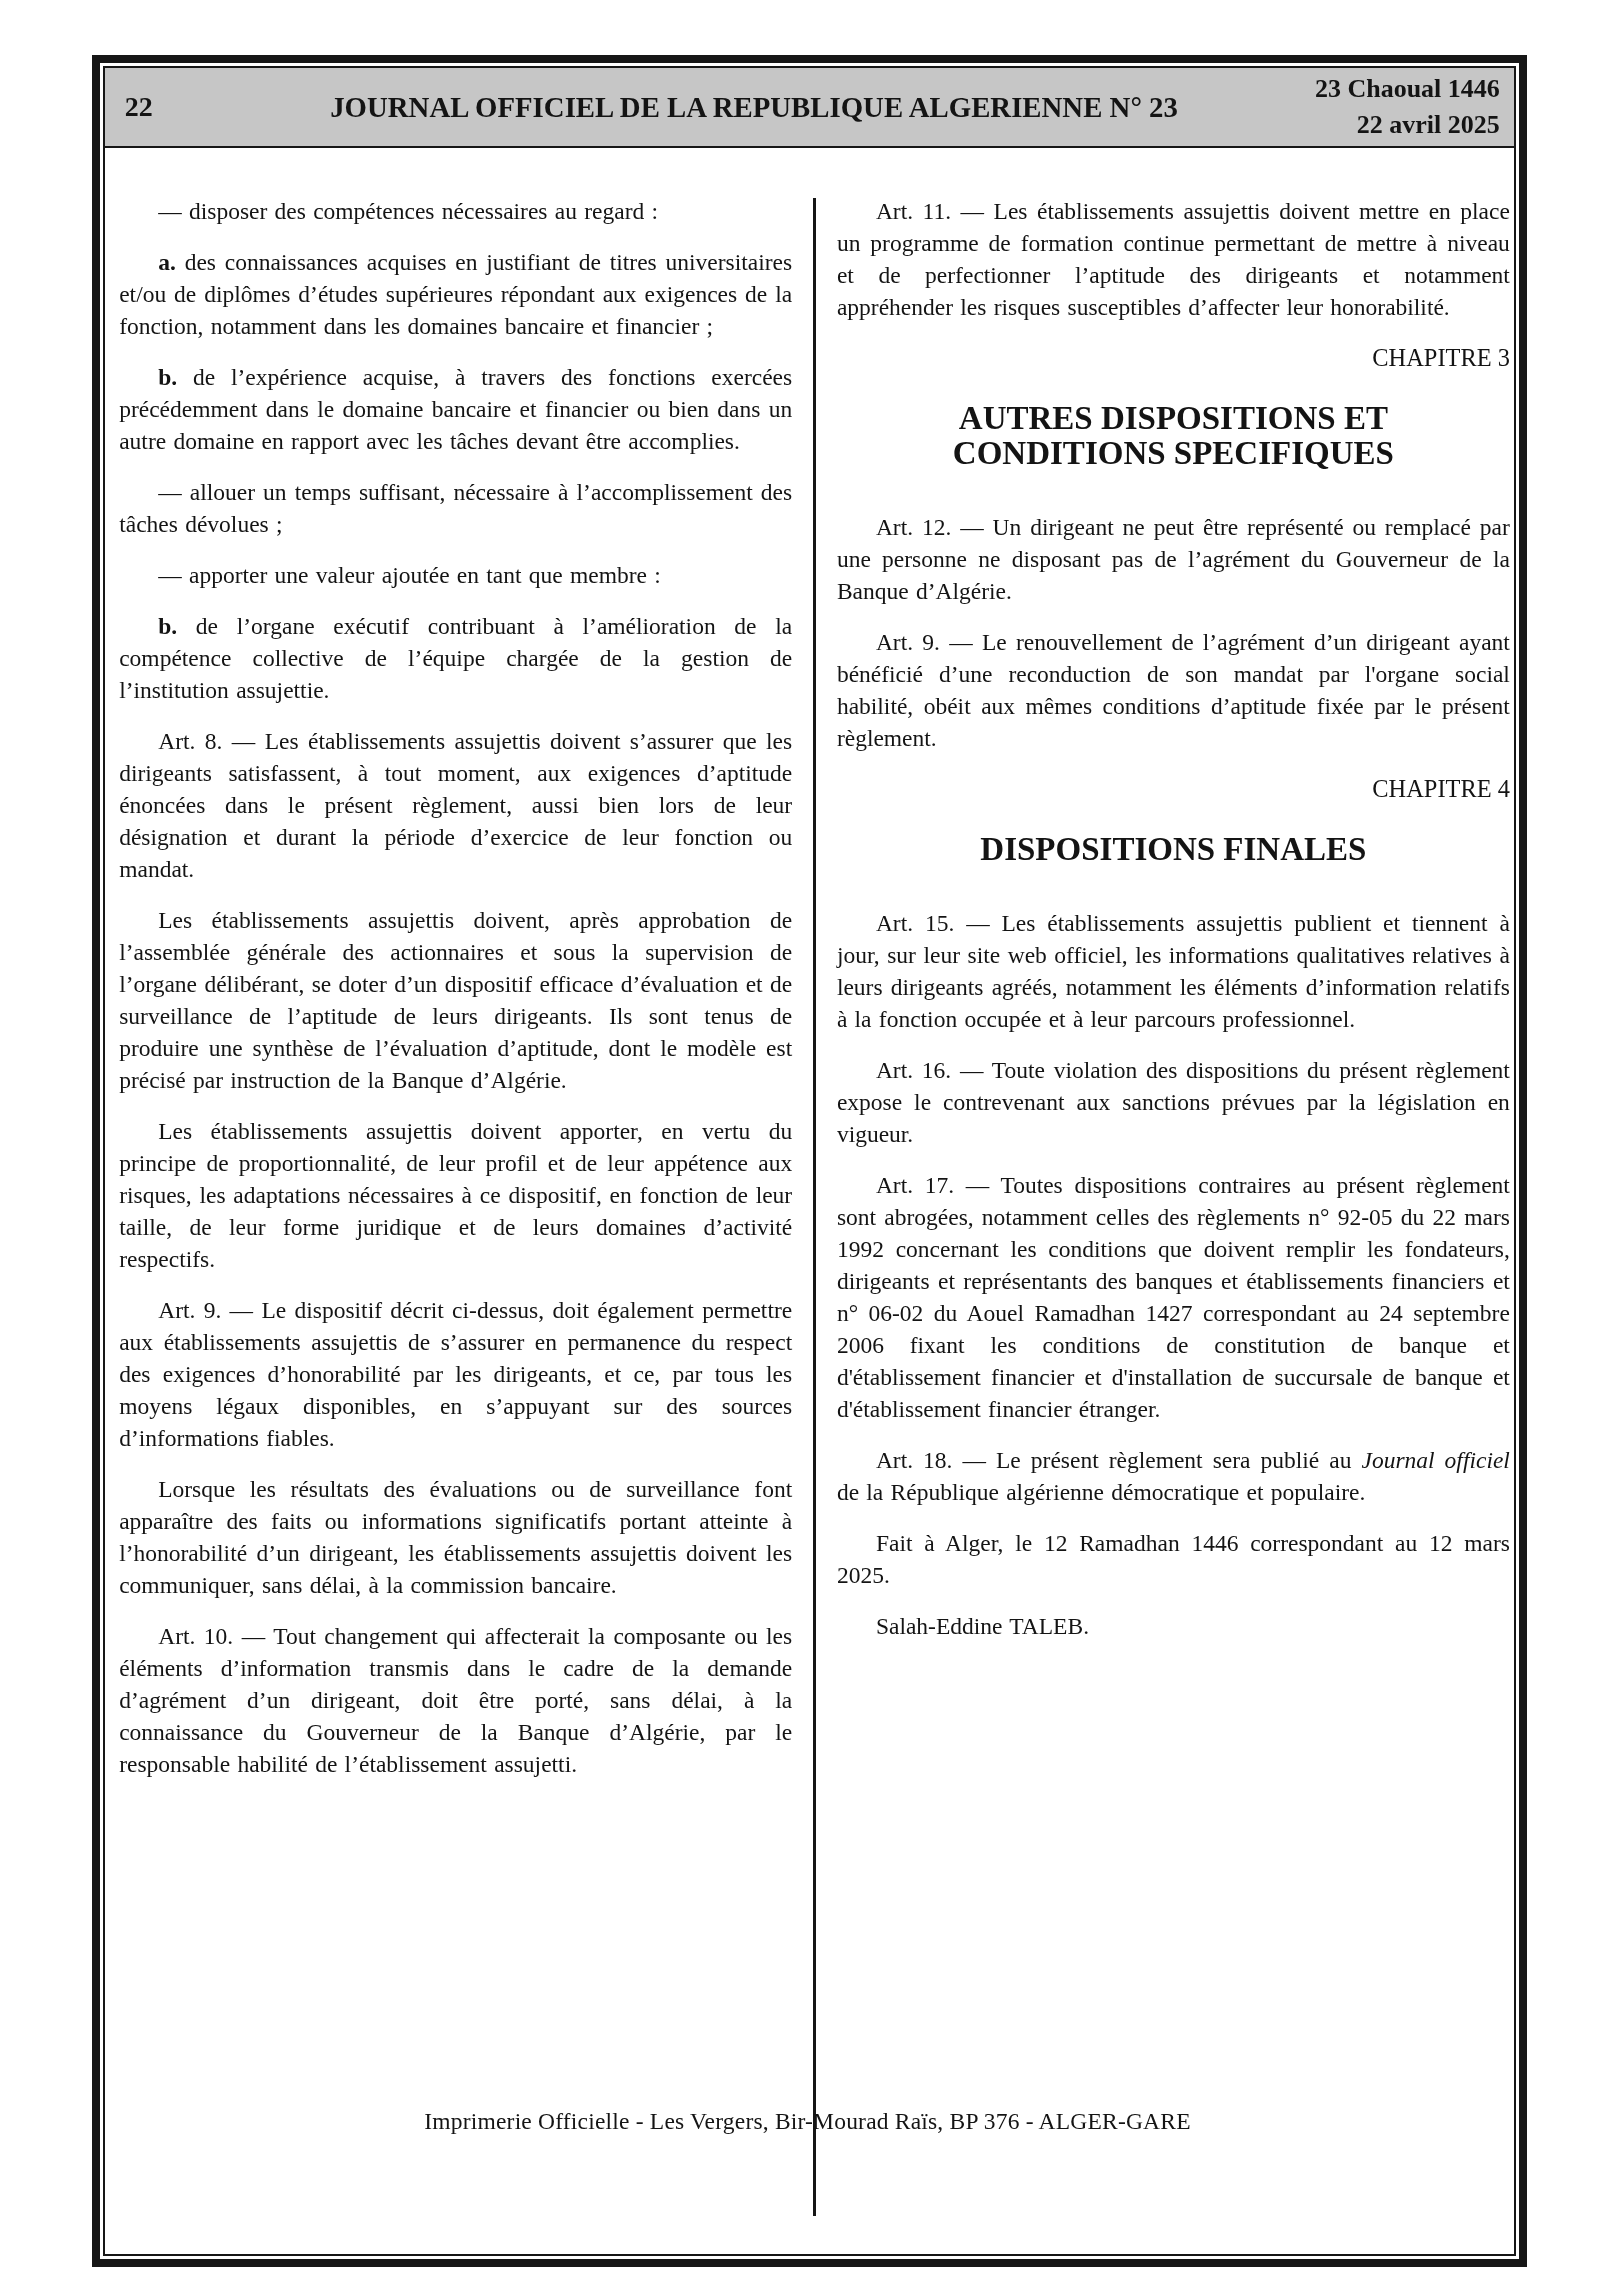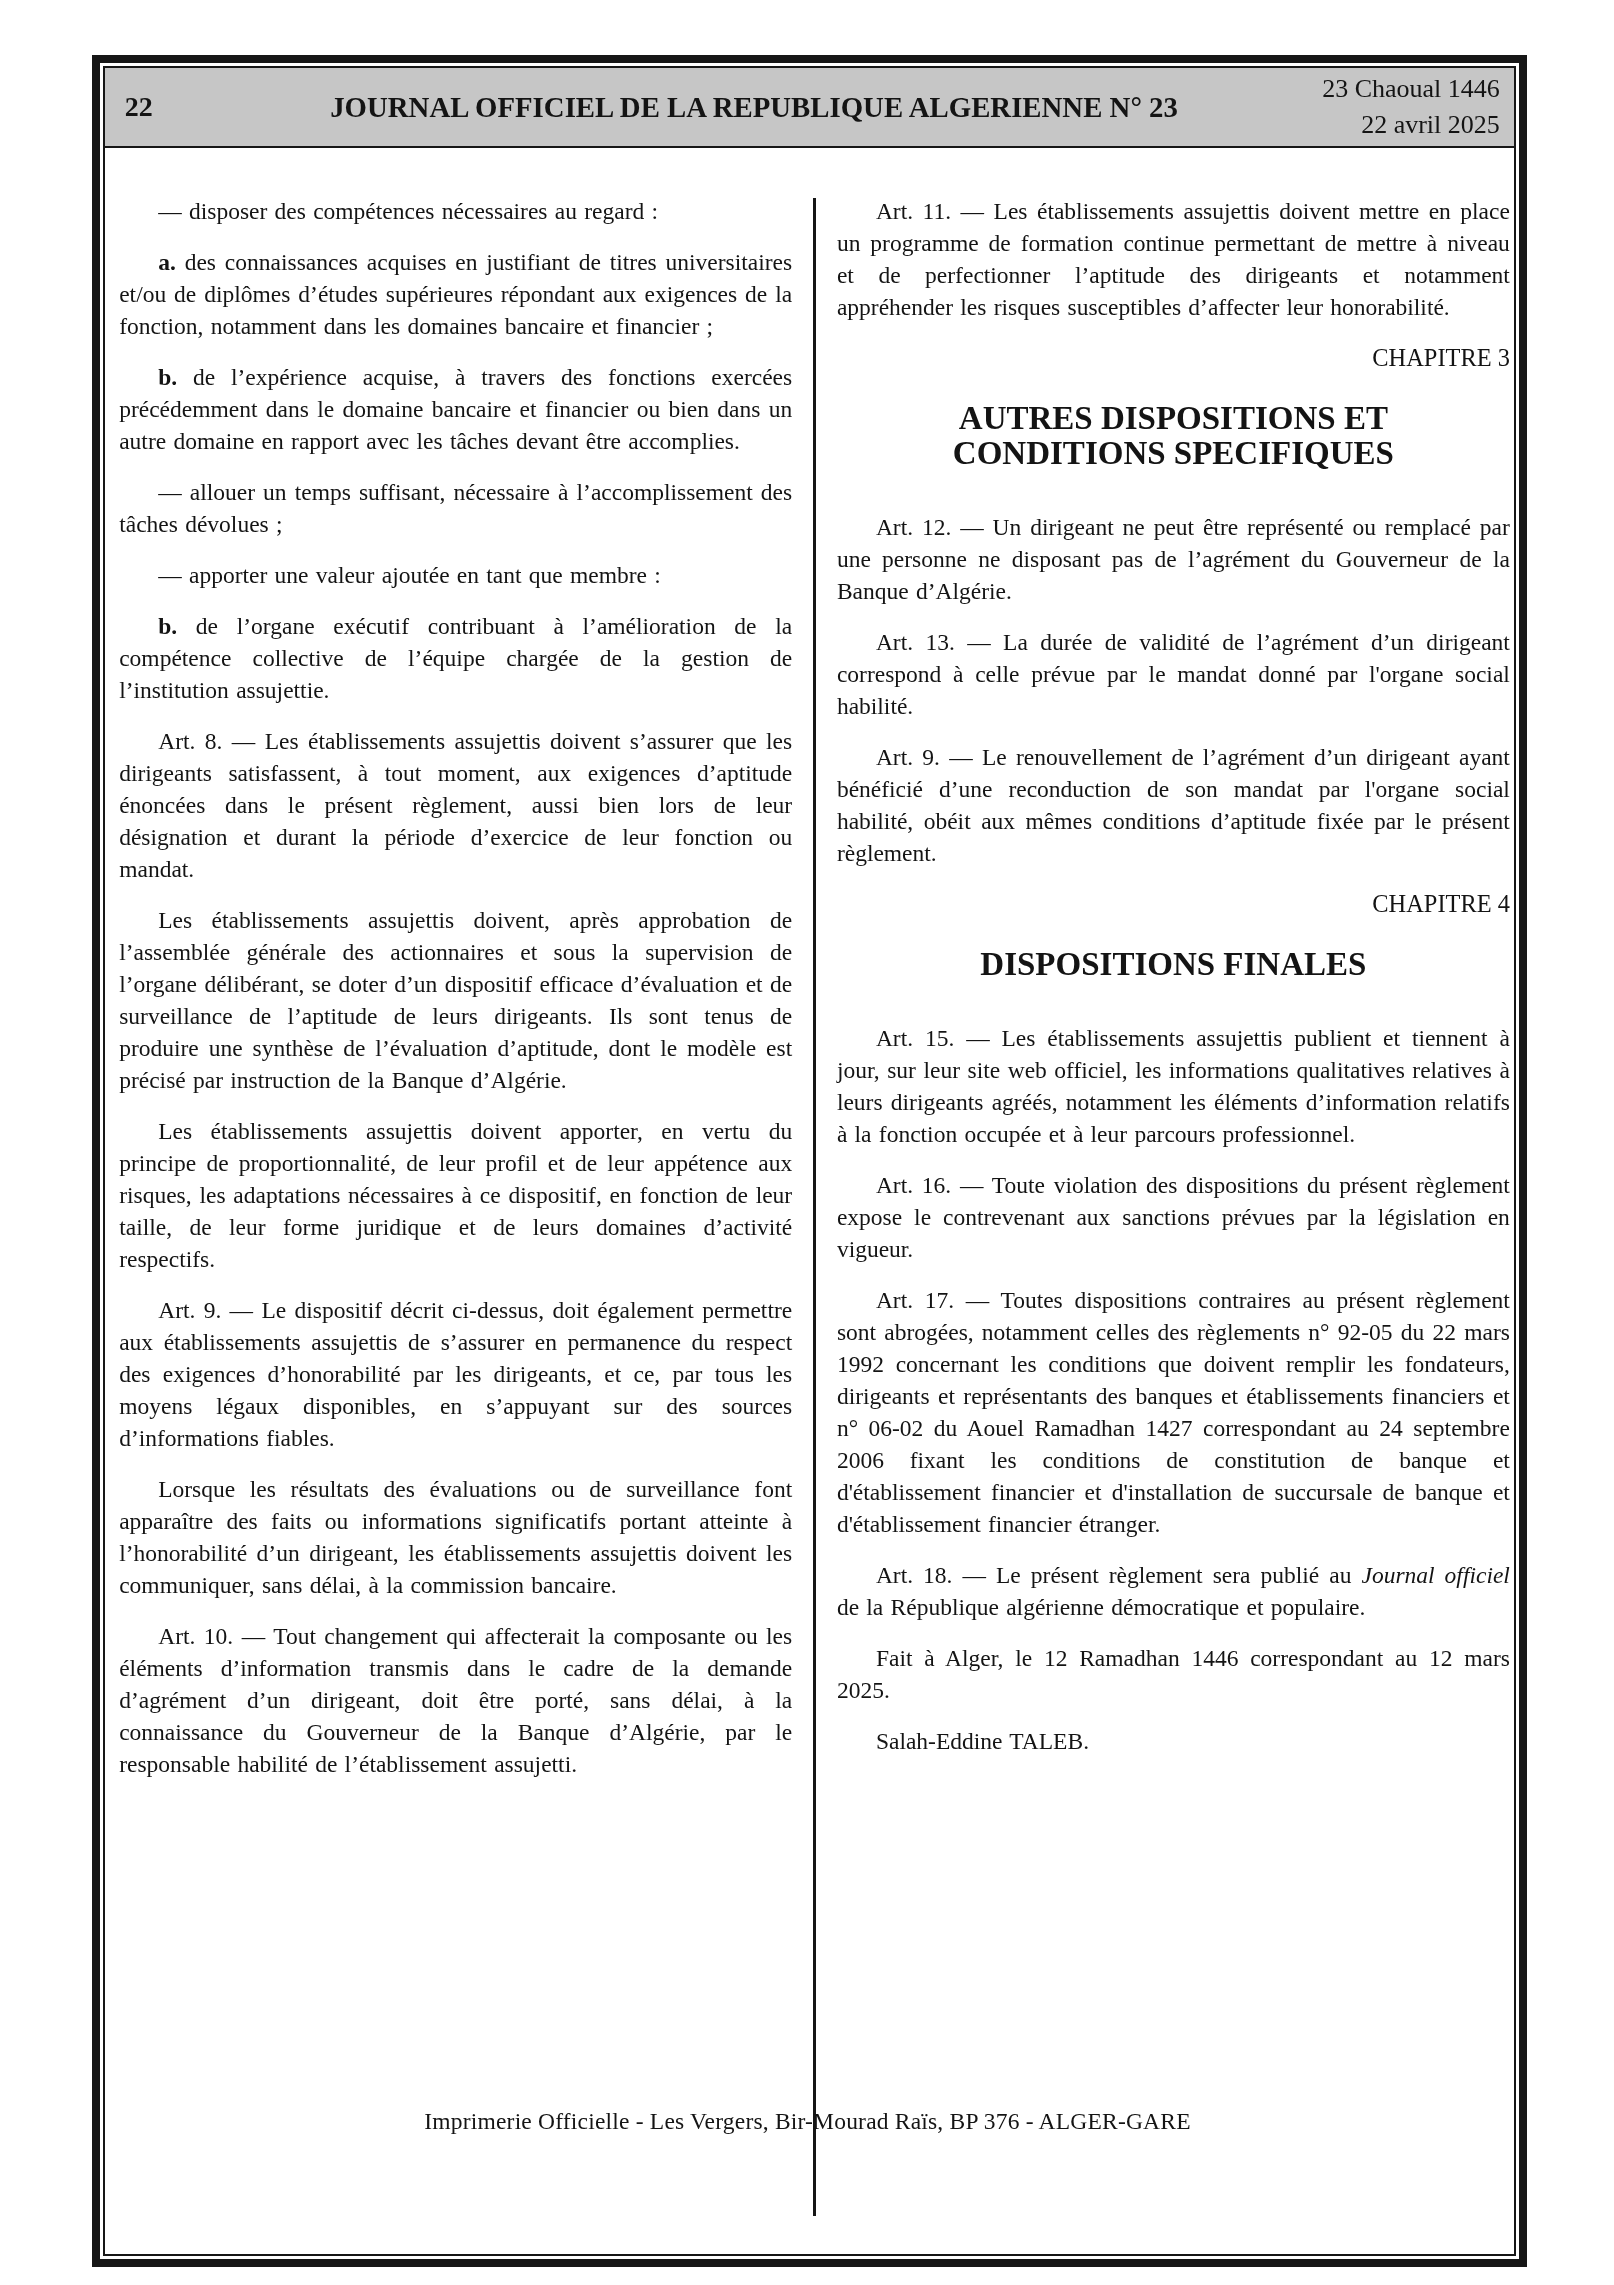--- a/index.html
+++ b/index.html
@@ -31,21 +31,21 @@
     grid-template-columns:154px 1fr 271px;
     align-items:center;
     padding:0 14.5px 0 20px;
     box-sizing:border-box;
   }
   .pageno { font-weight:bold; font-size:28px; }
   .jtitle {
     text-align:center; font-weight:bold; font-size:30px;
     white-space:nowrap; transform:scaleX(0.96);
   }
-  .dates { text-align:right; font-weight:normal; font-size:26px; line-height:36px; }
+  .dates { text-align:right; font-weight:bold; font-size:26px; line-height:36px; }
   .body-area {
     flex:1 1 auto;
     display:flex;
     padding:47px 11px 0 14.5px;
     box-sizing:border-box;
     align-items:stretch;
     overflow:hidden;
   }
   .col { width:673px; flex:0 0 auto;font-family:Liberation Serif, serif; }
   .divider {
@@ -119,21 +119,20 @@
         <p class="para"><span>Art. 10. — Tout changement qui affecterait la composante ou les éléments d’information transmis dans le cadre de la demande d’agrément d’un dirigeant, doit être porté, sans délai, à la connaissance du Gouverneur de la Banque d’Algérie, par le responsable habilité de l’établissement assujetti.</span></p>
       </div>
 
       <div class="divider"></div>
 
       <div class="col col-right">
         <p class="para"><span>Art. 11. — Les établissements assujettis doivent mettre en place un programme de formation continue permettant de mettre à niveau et de perfectionner l’aptitude des dirigeants et notamment appréhender les risques susceptibles d’affecter leur honorabilité.</span></p>
         <div class="chapter">CHAPITRE 3</div>
         <div class="section-title">AUTRES DISPOSITIONS ET CONDITIONS SPECIFIQUES</div>
         <p class="para"><span>Art. 12. — Un dirigeant ne peut être représenté ou remplacé par une personne ne disposant pas de l’agrément du Gouverneur de la Banque d’Algérie.</span></p>
-        <p class="para"><span>Art. 13. — La durée de validité de l’agrément d’un dirigeant correspond à celle prévue par le mandat donné par l'organe social habilité.</span></p>
         <p class="para"><span>Art. 9. — Le renouvellement de l’agrément d’un dirigeant ayant bénéficié d’une reconduction de son mandat par l'organe social habilité, obéit aux mêmes conditions d’aptitude fixée par le présent règlement.</span></p>
         <div class="chapter">CHAPITRE 4</div>
         <div class="section-title">DISPOSITIONS FINALES</div>
         <p class="para"><span>Art. 15. — Les établissements assujettis publient et tiennent à jour, sur leur site web officiel, les informations qualitatives relatives à leurs dirigeants agréés, notamment les éléments d’information relatifs à la fonction occupée et à leur parcours professionnel.</span></p>
         <p class="para"><span>Art. 16. — Toute violation des dispositions du présent règlement expose le contrevenant aux sanctions prévues par la législation en vigueur.</span></p>
         <p class="para"><span>Art. 17. — Toutes dispositions contraires au présent règlement sont abrogées, notamment celles des règlements n° 92-05 du 22 mars 1992 concernant les conditions que doivent remplir les fondateurs, dirigeants et représentants des banques et établissements financiers et n° 06-02 du Aouel Ramadhan 1427 correspondant au 24 septembre 2006 fixant les conditions de constitution de banque et d'établissement financier et d'installation de succursale de banque et d'établissement financier étranger.</span></p>
         <p class="para"><span>Art. 18. — Le présent règlement sera publié au </span><i>Journal officiel</i><span> de la République algérienne démocratique et populaire.</span></p>
         <p class="para"><span>Fait à Alger, le 12 Ramadhan 1446 correspondant au 12 mars 2025.</span></p>
         <p class="para sig">Salah-Eddine TALEB.</p>
       </div>

